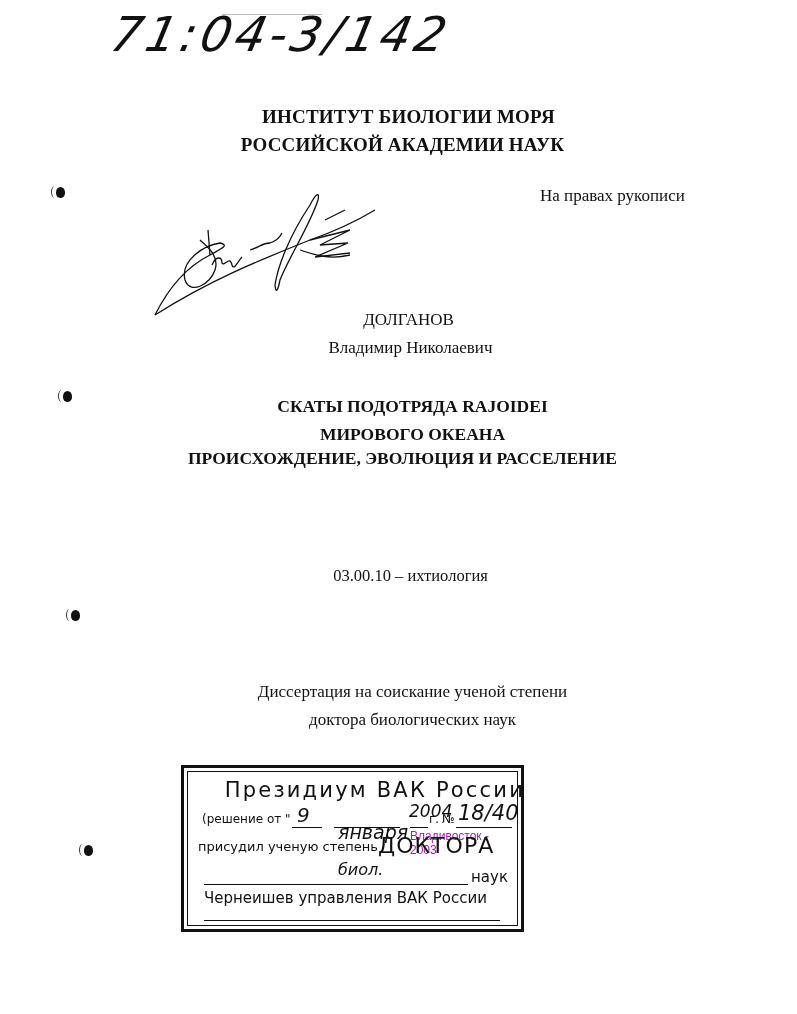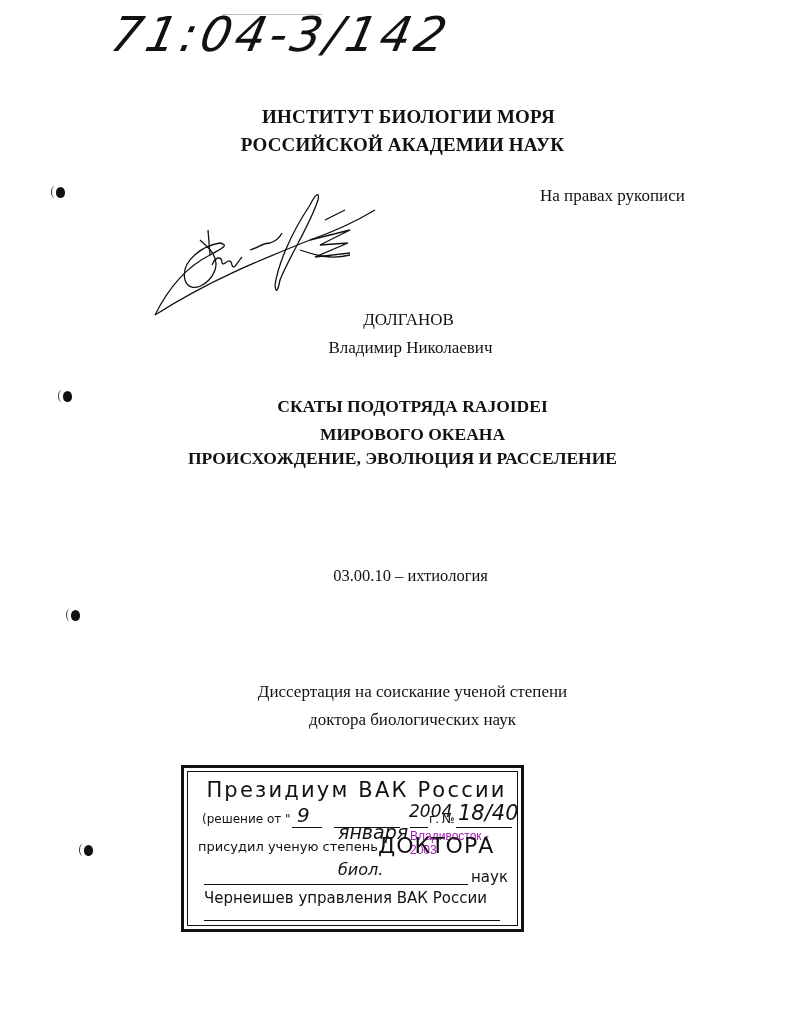--- a/index.html
+++ b/index.html
@@ -29,21 +29,21 @@
 
   #degree-1 { left: 0; width: 797px; top: 682px; font-size: 17px; left: 14px; }
   #degree-2 { left: 0; width: 797px; top: 710px; font-size: 17px; left: 14px; }
 
   .punch { width: 9px; height: 11px; background: #111; border-radius: 50% 50% 45% 45%; }
   .punch::before { content: ""; position: absolute; left: -5px; top: -1px; width: 6px; height: 12px; border-left: 1.5px solid #333; border-radius: 50%; }
 
   
   #stamp { left: 181px; top: 765px; width: 343px; height: 167px; border: 3px solid #111; box-sizing: border-box; }
   #stamp-inner { position: absolute; left: 3px; top: 3px; right: 3px; bottom: 3px; border: 1px solid #111; }
-  #stamp-title { left: 0; width: 337px; top: 6px; font-family: "DejaVu Sans", sans-serif; font-size: 21px; letter-spacing: 2.2px; text-align: center; }
+  #stamp-title { left: 0; width: 337px; top: 6px; font-family: "DejaVu Sans", sans-serif; font-size: 21px; letter-spacing: 2.2px; text-align: right; }
   #stamp-decision-label { left: 14px; top: 40px; font-family: "DejaVu Sans", sans-serif; font-size: 12px; }
   #stamp-day { left: 109px; top: 31px; font-size: 20px; }
   #stamp-month { left: 150px; top: 49px; font-size: 19px; }
   #stamp-year { left: 221px; top: 29px; font-size: 17px; }
   #stamp-g { left: 241px; top: 40px; font-family: "DejaVu Sans", sans-serif; font-size: 12px; }
   #stamp-no { left: 254px; top: 40px; font-family: "DejaVu Sans", sans-serif; font-size: 12px; }
   #stamp-number { left: 270px; top: 29px; font-size: 21px; }
   .uline { position: absolute; height: 1px; background: #111; }
   #stamp-award-label { left: 10px; top: 67px; font-family: "DejaVu Sans", sans-serif; font-size: 13px; }
   #stamp-city-overlay { left: 222px; top: 57px; font-family: Liberation Sans, sans-serif; font-size: 12px; color: #a21caf; }

